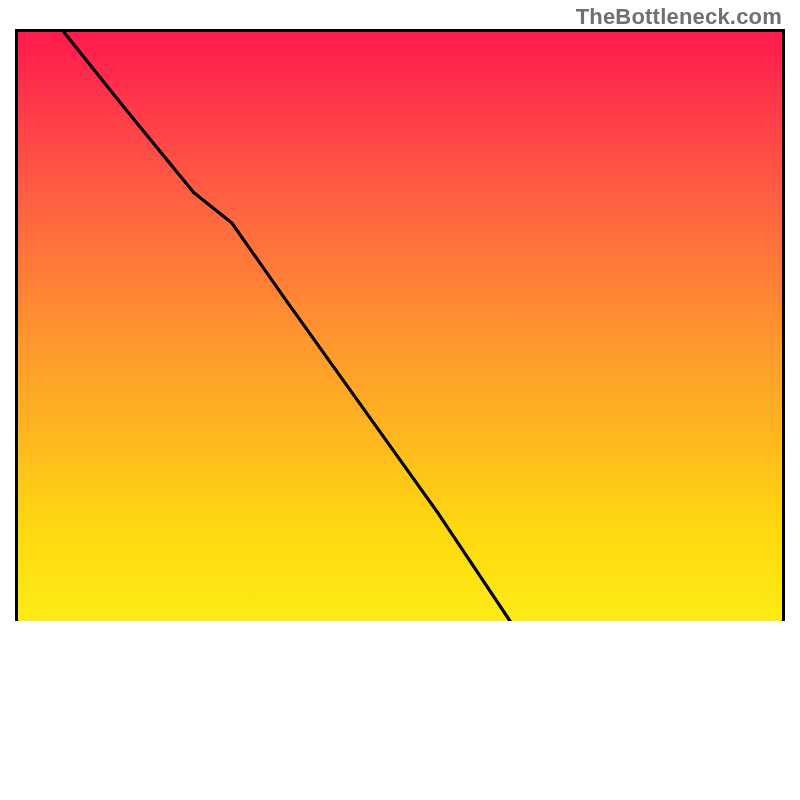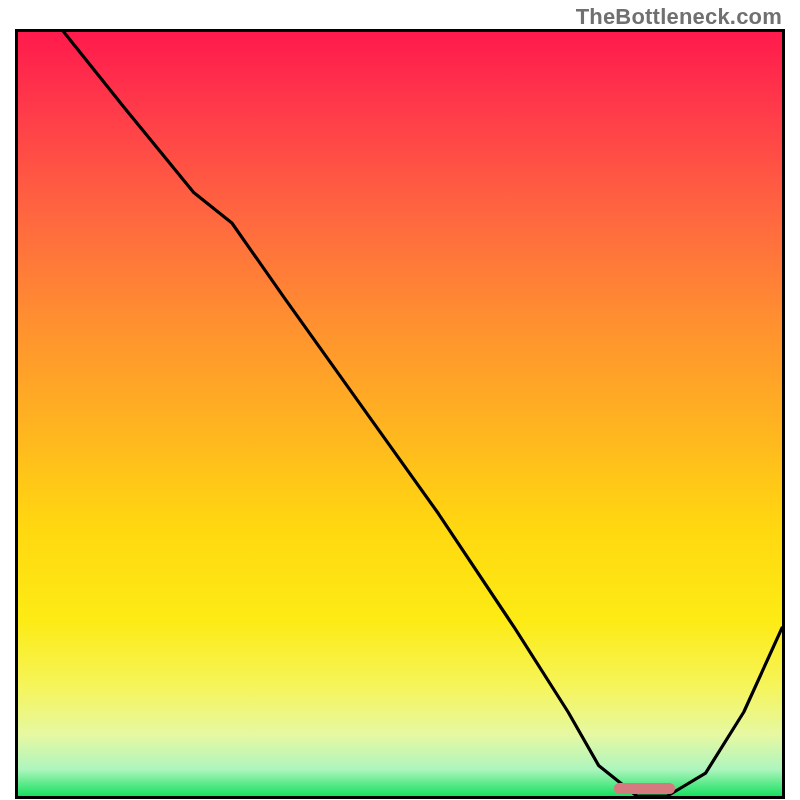--- a/index.html
+++ b/index.html
@@ -4,21 +4,21 @@
 <style>
   body {
     margin: 0;
     padding: 0;
     font-family: Arial, Helvetica, sans-serif;
     background: #fff;
   }
   .canvas {
     position: relative;
     width: 800px;
-    height: 800px;
+    height: 621px;
     background: #fff;
   }
   .watermark {
     position: absolute;
     top: 4px;
     right: 18px;
     font-size: 22px;
     font-weight: bold;
     color: #707070;
     letter-spacing: 0.2px;

